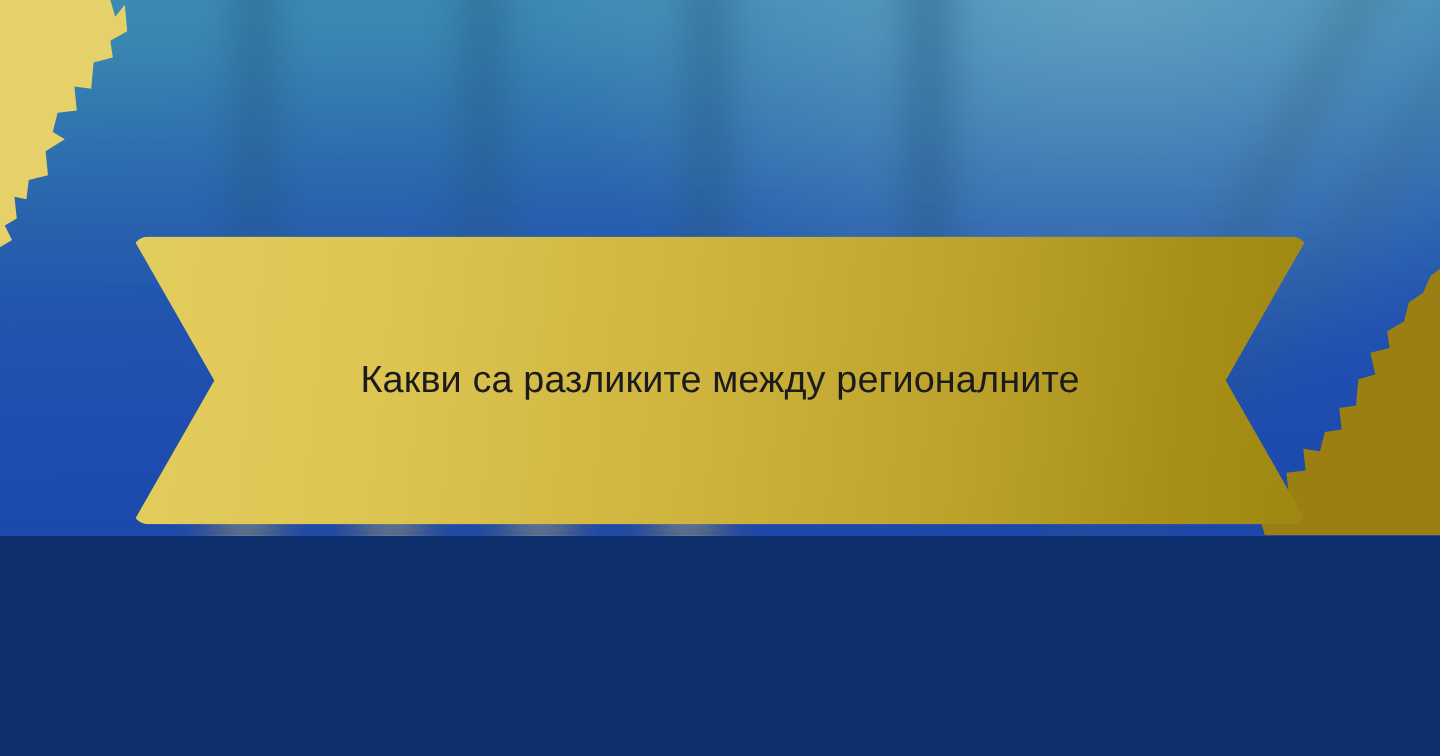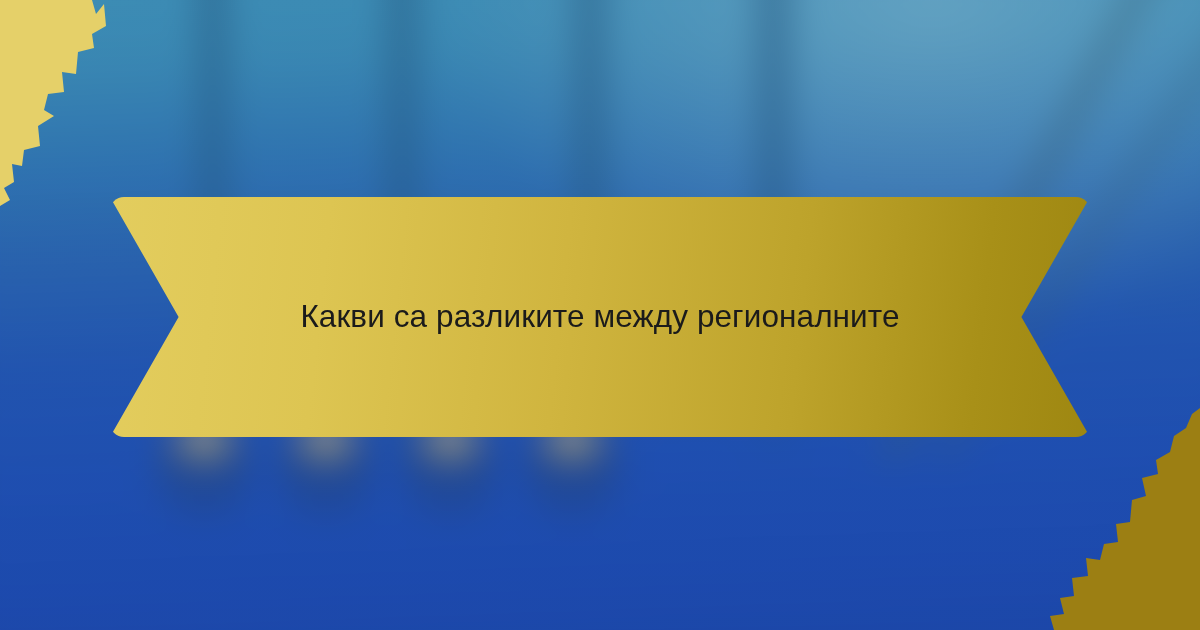--- a/index.html
+++ b/index.html
@@ -3,21 +3,21 @@
 <meta charset="utf-8">
 <style>
   html, body {
     margin: 0;
     padding: 0;
     background: #0d2f6e;
   }
   #stage {
     position: relative;
     width: 1200px;
-    height: 630px;
+    height: 446px;
     overflow: hidden;
     font-family: "Liberation Sans", "DejaVu Sans", sans-serif;
   }
 
   
   .bg-layer {
     position: absolute;
     inset: 0;
     overflow: hidden;
   }

